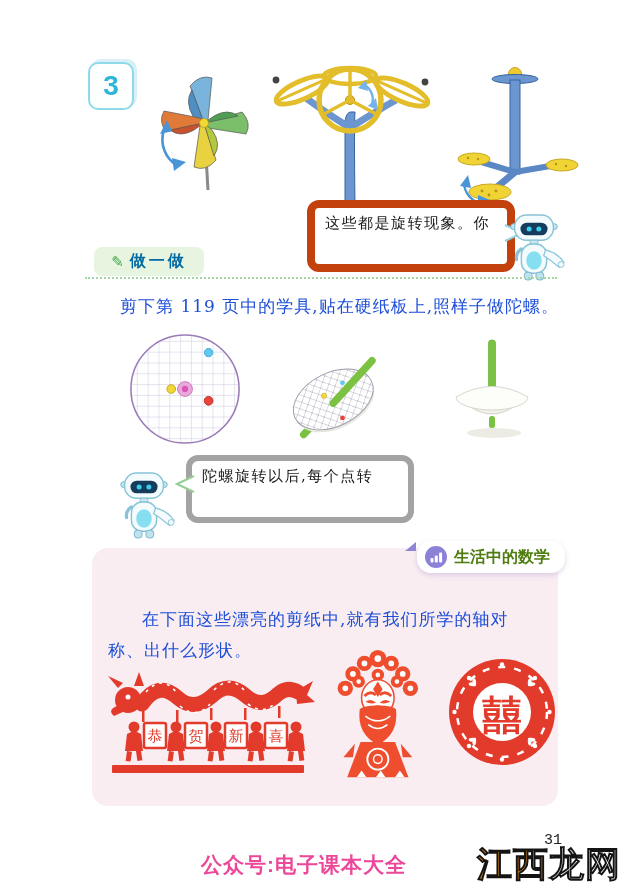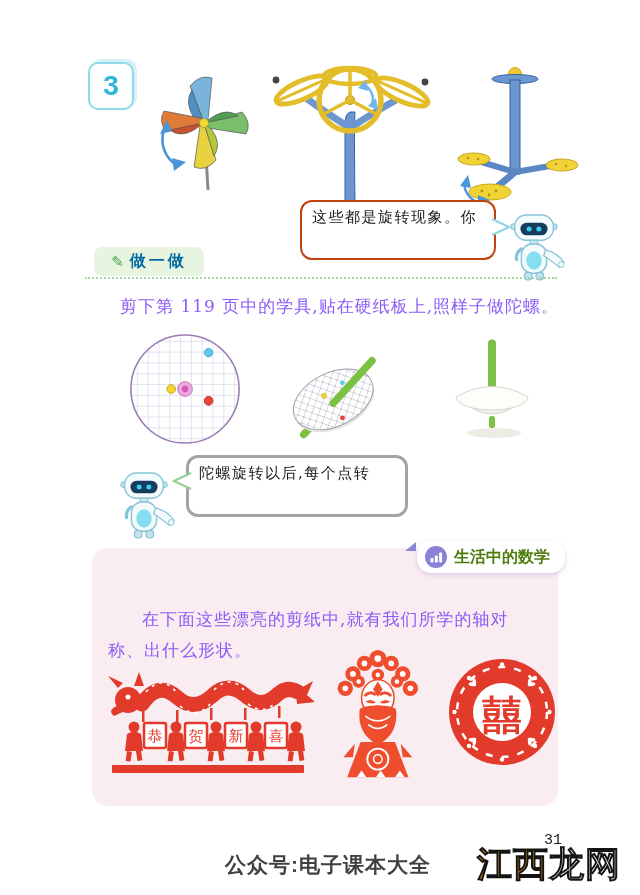--- a/index.html
+++ b/index.html
@@ -10,48 +10,48 @@
   
   .badge3{left:88px;top:62px;width:42px;height:44px;background:#fdffff;
           border:2px solid #8edae8;border-radius:10px;display:flex;align-items:center;
           justify-content:center;box-shadow:3px -3px 0 0 #d9f1f6;}
   .badge3 span{color:#2eb6d8;font-size:28px;font-weight:bold;font-family:"Liberation Sans",sans-serif;}
 
   
   .bubble{background:#fff;border-radius:12px;padding:5px 10px;
           font-family:"DejaVu Serif",serif;color:#1a1a1a;font-size:15px;line-height:21px;
           letter-spacing:1.5px;}
-  .bubble1{left:300px;top:200px;width:172px;height:46px;border:2px solid #c2410c;}
-  .bubble2{left:186px;top:455px;width:196px;height:46px;border:3px solid #a3a3a3;}
+  .bubble1{left:307px;top:200px;width:172px;height:46px;border:8px solid #c2410c;}
+  .bubble2{left:186px;top:455px;width:196px;height:46px;border:6px solid #a3a3a3;}
   .tail{position:absolute;width:20px;height:18px;}
 
   
   .do-box{left:94px;top:247px;width:110px;height:29px;background:#e7f4df;border-radius:8px;
           display:flex;align-items:center;justify-content:center;gap:6px;}
   .do-box .pencil{color:#44a948;font-size:15px;transform:rotate(0deg);}
   .do-box .label{color:#0369a1;font-size:16px;font-weight:bold;letter-spacing:3px;}
   .dotline{left:85px;top:277px;width:472px;height:0;border-top:2px dotted #a5d6a5;}
 
-  .bodytext{font-family:"DejaVu Serif",serif;color:#8b5cf6;font-size:17px;letter-spacing:1px;}
+  .bodytext{font-family:"DejaVu Serif",serif;color:#1d4ed8;font-size:17px;letter-spacing:1px;}
   .instruction{left:86px;top:293px;width:486px;text-indent:2em;line-height:26px;}
 
   
   .panel{left:92px;top:548px;width:466px;height:258px;background:#f9edf2;border-radius:16px;}
   .lifebadge{left:417px;top:541px;width:148px;height:32px;background:#ffffff;border-radius:14px;
              box-shadow:0 2px 5px rgba(160,140,190,.35);display:flex;align-items:center;
              gap:7px;padding-left:8px;box-sizing:border-box;}
   .lifebadge .txt{color:#4d7c0f;font-size:16px;font-weight:bold;}
   .fold{left:405px;top:542px;width:0;height:0;border-top:9px solid transparent;
         border-right:11px solid #8f86d6;}
   .paneltext{left:108px;top:592px;width:444px;line-height:31px;margin-top:12px;}
   .paneltext .l1{text-indent:2em;}
 
   
   .pagenum{left:544px;top:832px;font-family:Liberation Mono, monospace;font-size:15px;color:#222;}
-  .footer{left:168px;top:851px;width:320px;text-align:center;color:#404040;
+  .footer{left:144px;top:851px;width:320px;text-align:center;color:#ec4899;
           font-size:21px;font-weight:bold;letter-spacing:1px;}
   .wm{left:477px;top:841px;font-size:35px;font-weight:normal;letter-spacing:1px;
       font-family:"Liberation Sans",sans-serif;white-space:nowrap;}
   .wm .p1{color:#f5930c;-webkit-text-stroke:2px #141414;}
   .wm .p2{color:#ffffff;-webkit-text-stroke:2px #141414;}
 </style>
 </head>
 <body>
 
 <div class="page">

